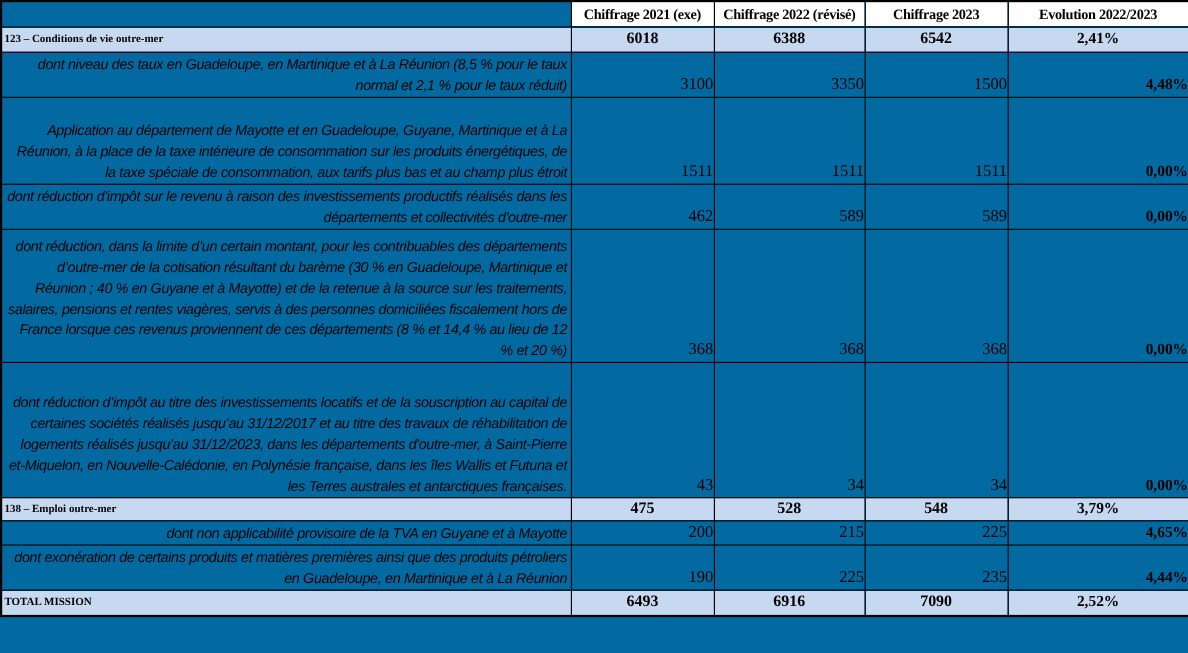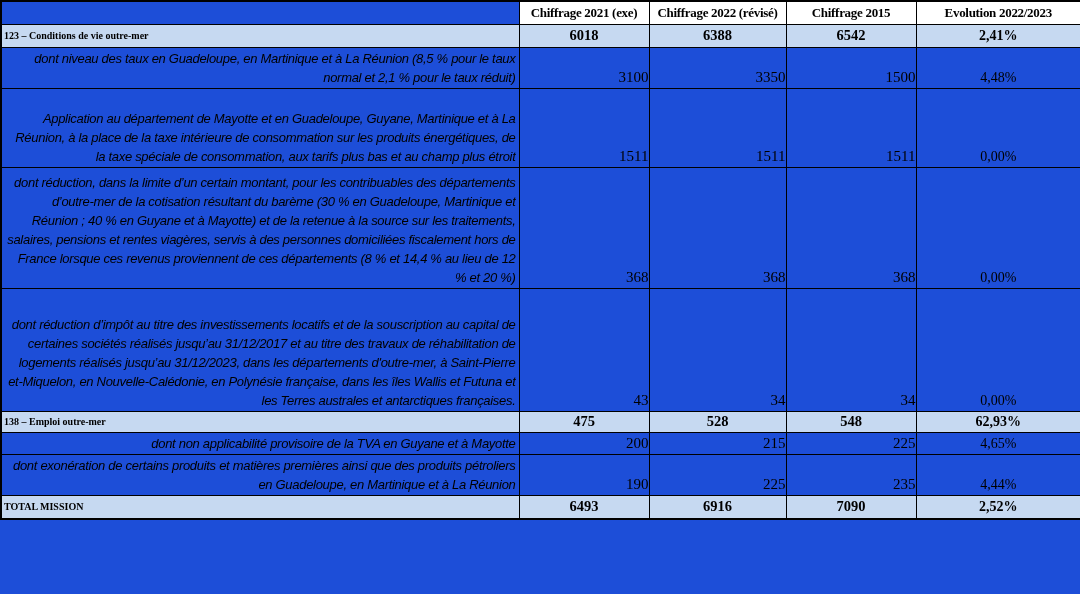--- a/index.html
+++ b/index.html
@@ -1,58 +1,58 @@
 <!DOCTYPE html>
 <html><head>
 <meta charset="utf-8">
 <style>
   html,body{margin:0;padding:0;background:#fff;}
-  .page{width:1080px;height:594px;background:#1d4ed8;box-sizing:border-box;font-family:"Liberation Serif",serif;color:#000;}
+  .page{width:1080px;height:594px;background:#0369a1;box-sizing:border-box;font-family:"Liberation Serif",serif;color:#000;}
   table.grid{border-collapse:collapse;table-layout:fixed;width:1080px;border:2px solid #000;}
   td{border:1px solid #000;box-sizing:border-box;overflow:hidden;padding:0;vertical-align:middle;}
   
   col.c-label{width:518px;} col.c-v1{width:130px;} col.c-v2{width:137px;} col.c-v3{width:130px;} col.c-evo{width:165px;}
   
   tr.h23{height:23px;} tr.h21{height:21px;} tr.h24{height:24px;} tr.h41{height:41px;} tr.h79{height:79px;}
   tr.h40{height:40px;} tr.h121{height:121px;} tr.h123{height:123px;} tr.h39{height:39px;}
   
   td.colhead{font-weight:bold;font-size:13px;letter-spacing:-0.3px;text-align:center;white-space:nowrap;background:#fff;}
   
   td.sec{background:#C6D9F1;font-weight:bold;font-size:10px;text-align:left;padding:0 2px;}
   td.secval{background:#C6D9F1;font-weight:bold;font-size:14.5px;text-align:center;}
   
   td.lbl{vertical-align:bottom;padding:1px 3px;margin-left:37px;}
   .cl{display:flex;flex-direction:column;justify-content:flex-end;overflow:hidden;
       font-family:"Liberation Sans",sans-serif;font-style:italic;font-size:13px;letter-spacing:-0.3px;
       line-height:19px;text-align:right;}
   .ih19{height:19px;} .ih38{height:38px;} .ih76{height:56px;} .ih118{height:118px;} .ih120{height:120px;}
   
   td.num{vertical-align:bottom;text-align:right;font-size:15px;padding:0 0 2px 0;}
-  td.evo{vertical-align:bottom;text-align:center;font-size:14px;font-weight:normal;padding:0 0 2px 0;}
+  td.evo{vertical-align:bottom;text-align:right;font-size:14px;font-weight:bold;padding:0 0 2px 0;}
   td.secevo{background:#C6D9F1;font-weight:bold;font-size:14px;text-align:center;}
 </style>
 </head>
 <body>
 
 <div class="page">
 <table class="grid">
   <colgroup>
     <col class="c-label">
         <col class="c-v1">
         <col class="c-v2">
         <col class="c-v3">
         <col class="c-evo">
   </colgroup>
 
   <tbody>
         <tr class="h23">
     <td></td>
     <td class="colhead">Chiffrage 2021 (exe)</td>
     <td class="colhead">Chiffrage 2022 (révisé)</td>
-    <td class="colhead">Chiffrage 2015</td>
+    <td class="colhead">Chiffrage 2023</td>
     <td class="colhead">Evolution 2022/2023</td>
   </tr>
 
   <tr class="h23">
     <td class="sec">123 – Conditions de vie outre-mer</td>
     <td class="secval">6018</td>
     <td class="secval">6388</td>
     <td class="secval">6542</td>
     <td class="secevo">2,41%</td>
   </tr>
@@ -70,20 +70,29 @@
   <tr class="h79">
     <td class="lbl">
             <div class="cl ih76">Application au département de Mayotte et en Guadeloupe, Guyane, Martinique et à La Réunion, à la place de la taxe intérieure de consommation sur les produits énergétiques, de la taxe spéciale de consommation, aux tarifs plus bas et au champ plus étroit</div>
           </td>
     <td class="num">1511</td>
     <td class="num">1511</td>
     <td class="num">1511</td>
     <td class="evo">0,00%</td>
   </tr>
 
+  <tr class="h40">
+    <td class="lbl">
+            <div class="cl ih38">dont réduction d'impôt sur le revenu à raison des investissements productifs réalisés dans les départements et collectivités d'outre-mer</div>
+          </td>
+    <td class="num">462</td>
+    <td class="num">589</td>
+    <td class="num">589</td>
+    <td class="evo">0,00%</td>
+  </tr>
 
   <tr class="h121">
     <td class="lbl">
             <div class="cl ih118">dont réduction, dans la limite d’un certain montant, pour les contribuables des départements d’outre-mer de la cotisation résultant du barème (30 % en Guadeloupe, Martinique et Réunion ; 40 % en Guyane et à Mayotte) et de la retenue à la source sur les traitements, salaires, pensions et rentes viagères, servis à des personnes domiciliées fiscalement hors de France lorsque ces revenus proviennent de ces départements (8 % et 14,4 % au lieu de 12 % et 20 %)</div>
           </td>
     <td class="num">368</td>
     <td class="num">368</td>
     <td class="num">368</td>
     <td class="evo">0,00%</td>
   </tr>
@@ -96,21 +105,21 @@
     <td class="num">34</td>
     <td class="num">34</td>
     <td class="evo">0,00%</td>
   </tr>
 
   <tr class="h21">
     <td class="sec">138 – Emploi outre-mer</td>
     <td class="secval">475</td>
     <td class="secval">528</td>
     <td class="secval">548</td>
-    <td class="secevo">62,93%</td>
+    <td class="secevo">3,79%</td>
   </tr>
 
   <tr class="h21">
     <td class="lbl">
             <div class="cl ih19">dont non applicabilité provisoire de la TVA en Guyane et à Mayotte</div>
           </td>
     <td class="num">200</td>
     <td class="num">215</td>
     <td class="num">225</td>
     <td class="evo">4,65%</td>

